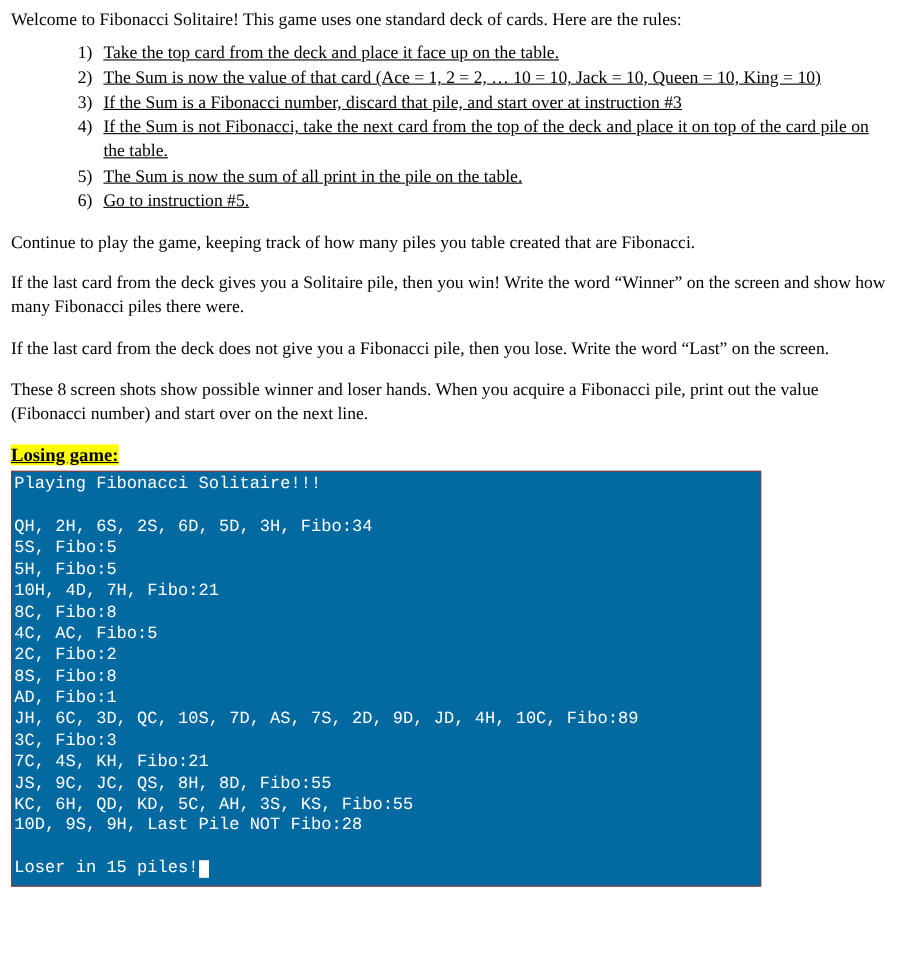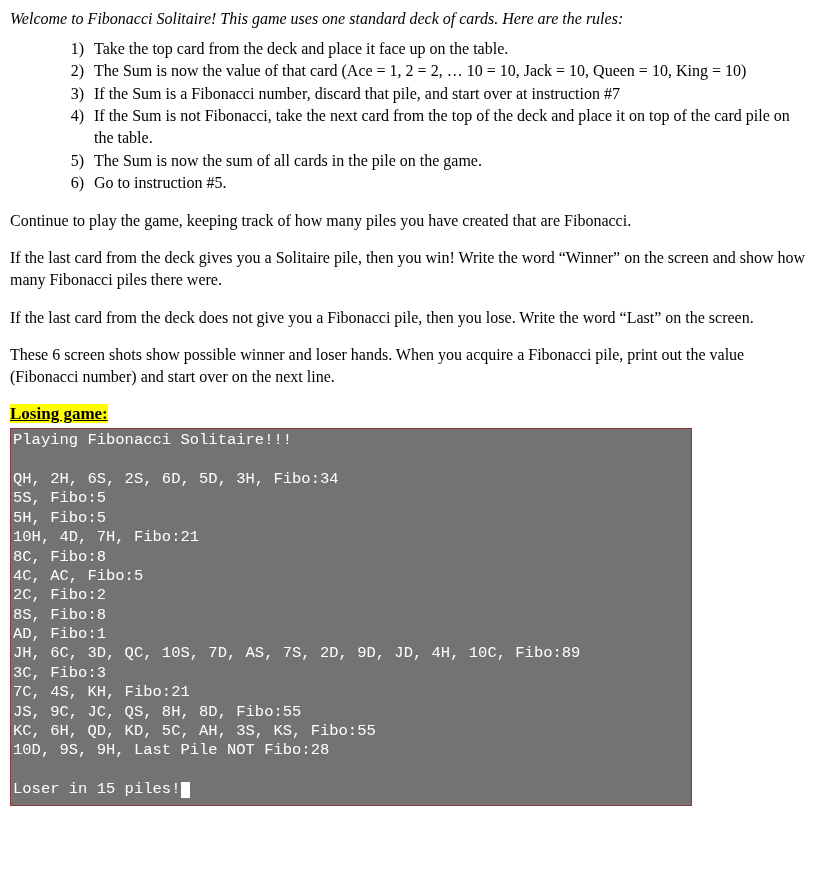--- a/index.html
+++ b/index.html
@@ -6,50 +6,50 @@
       font-family: "Times New Roman", Times, serif;
       font-size: 16px;
       margin: 0;
       padding: 8px 10px;
       width: 797px;
       color: #000;
       line-height: 1.35;
     }
     .intro {
       margin-bottom: 8px;
-      font-style: italic;
     }
     .rules-list {
       margin: 4px 0 16px 0;
       padding-left: 50px;
     }
     .rules-list .item {
       display: flex;
       margin-bottom: 1px;
     }
     .rules-list .num {
       min-width: 24px;
       text-align: right;
       padding-right: 10px;
     }
     .rules-list .txt {
       flex: 1;
+      text-decoration: underline;
     }
     .para {
       margin: 16px 0;
     }
     .losing-label {
       background: #ffff00;
       font-weight: bold;
       text-decoration: underline;
       display: inline;
       font-size: 17px;
     }
     .terminal {
-      background: #737373;
+      background: #0369a1;
       border: 1px solid #8a3a3a;
       color: #fff;
       font-family: "Courier New", Courier, monospace;
       font-size: 15.5px;
       white-space: pre;
       padding: 2px 2px 6px 2px;
       margin-top: 2px;
       line-height: 1.25;
       width: 682px;
       box-sizing: border-box;
@@ -73,40 +73,40 @@
   <div class="item">
     <span class="num">1)</span>
     <span class="txt">Take the top card from the deck and place it face up on the table.</span>
   </div>
   <div class="item">
     <span class="num">2)</span>
     <span class="txt">The Sum is now the value of that card (Ace = 1, 2 = 2, … 10 = 10, Jack = 10, Queen = 10, King = 10)</span>
   </div>
   <div class="item">
     <span class="num">3)</span>
-    <span class="txt">If the Sum is a Fibonacci number, discard that pile, and start over at instruction #7</span>
+    <span class="txt">If the Sum is a Fibonacci number, discard that pile, and start over at instruction #3</span>
   </div>
   <div class="item">
     <span class="num">4)</span>
     <span class="txt">If the Sum is not Fibonacci, take the next card from the top of the deck and place it on top of the card pile on the table.</span>
   </div>
   <div class="item">
     <span class="num">5)</span>
-    <span class="txt">The Sum is now the sum of all cards in the pile on the game.</span>
+    <span class="txt">The Sum is now the sum of all print in the pile on the table.</span>
   </div>
   <div class="item">
     <span class="num">6)</span>
     <span class="txt">Go to instruction #5.</span>
   </div>
 </div>
 
-<div class="para">Continue to play the game, keeping track of how many piles you have created that are Fibonacci.</div>
+<div class="para">Continue to play the game, keeping track of how many piles you table created that are Fibonacci.</div>
 <div class="para">If the last card from the deck gives you a Solitaire pile, then you win! Write the word “Winner” on the screen and show how many Fibonacci piles there were.</div>
 <div class="para">If the last card from the deck does not give you a Fibonacci pile, then you lose. Write the word “Last” on the screen.</div>
-<div class="para">These 6 screen shots show possible winner and loser hands. When you acquire a Fibonacci pile, print out the value (Fibonacci number) and start over on the next line.</div>
+<div class="para">These 8 screen shots show possible winner and loser hands. When you acquire a Fibonacci pile, print out the value (Fibonacci number) and start over on the next line.</div>
 
 <div>
   <span class="losing-label">Losing game:</span>
 </div>
 
 <div class="terminal"><span>Playing Fibonacci Solitaire!!!</span>
 <span></span>
 <span>QH, 2H, 6S, 2S, 6D, 5D, 3H, Fibo:34</span>
 <span>5S, Fibo:5</span>
 <span>5H, Fibo:5</span>

